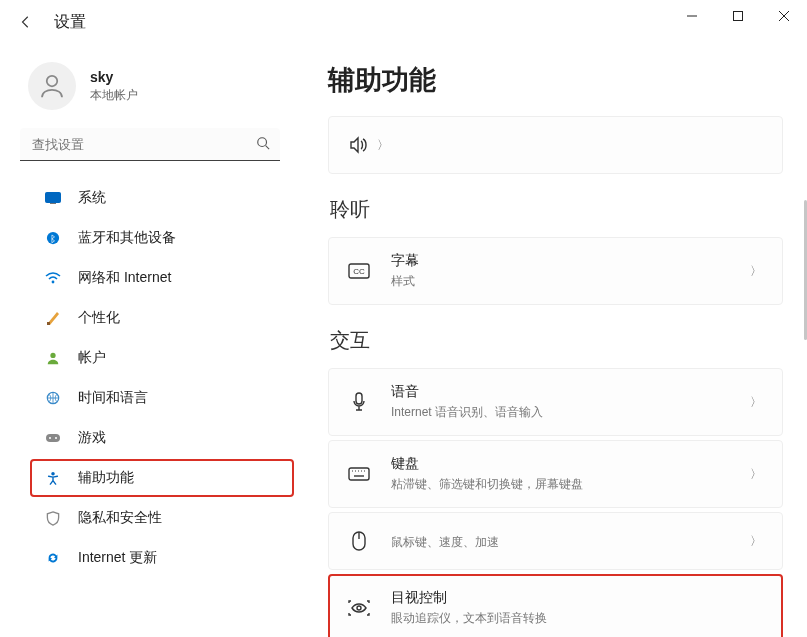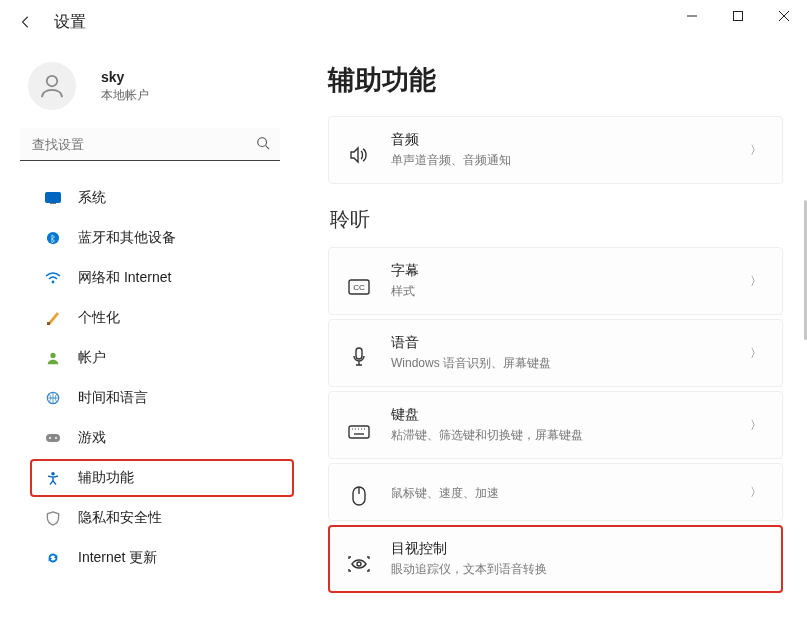--- a/index.html
+++ b/index.html
@@ -72,21 +72,21 @@
       height: 48px;
       border-radius: 50%;
       background: #f0f0f0;
       display: flex;
       align-items: center;
       justify-content: center;
       color: #777;
       flex-shrink: 0;
     }
     .user-text {
-      margin-left: 25px;
+      margin-left: 14px;
     }
     .user-name {
       font-size: 14px;
       font-weight: 600;
       color: #222;
     }
     .user-sub {
       font-size: 12px;
       color: #666;
       margin-top: 2px;
@@ -168,21 +168,21 @@
     }
     .card.highlighted {
       outline: 2px solid #d93025;
       outline-offset: -2px;
       border-color: transparent;
     }
     .card-icon {
       width: 28px;
       height: 28px;
       display: flex;
-      align-items: flex-end;
+      align-items: center;
       justify-content: center;
       color: #333;
       flex-shrink: 0;
       margin: 0 4px 0 2px;
     }
     .card-text {
       margin-left: 14px;
       flex: 1;
     }
     .card-title {
@@ -368,54 +368,51 @@
   <div class="main">
     <div class="page-title">辅助功能</div>
 
     <div class="card">
       <div class="card-icon">
           <svg width="20" height="18" viewBox="0 0 20 18">
             <path d="M2 6h3l4-4v14l-4-4H2z" fill="none" stroke="#333" stroke-width="1.4"></path>
             <path d="M12 5c2 1 2 7 0 8M14 3c4 2 4 10 0 12" stroke="#333" stroke-width="1.4" fill="none"></path>
           </svg>
         </div>
-      <div class="card-text">
-        <div class="card-title">音频</div>
-        <div class="card-sub">单声道音频、音频通知</div>
-      </div>
       <span class="chevron">〉</span>
     </div>
 
     <div class="section-title">聆听</div>
 
     <div class="card">
       <div class="card-icon">
           <svg width="22" height="16" viewBox="0 0 22 16">
             <rect x="1" y="1" width="20" height="14" rx="2" fill="none" stroke="#333" stroke-width="1.4"></rect>
             <text x="11" y="11" font-size="8" text-anchor="middle" fill="#333" font-family="sans-serif">CC</text>
           </svg>
         </div>
       <div class="card-text">
         <div class="card-title">字幕</div>
         <div class="card-sub">样式</div>
       </div>
       <span class="chevron">〉</span>
     </div>
 
+    <div class="section-title">交互</div>
 
     <div class="card">
       <div class="card-icon">
           <svg width="16" height="20" viewBox="0 0 16 20">
             <rect x="5" y="1" width="6" height="11" rx="3" fill="none" stroke="#333" stroke-width="1.4"></rect>
             <path d="M3 9a5 5 0 0 0 10 0M8 14v4M5 18h6" stroke="#333" stroke-width="1.4" fill="none"></path>
           </svg>
         </div>
       <div class="card-text">
         <div class="card-title">语音</div>
-        <div class="card-sub">Windows 语音识别、屏幕键盘</div>
+        <div class="card-sub">Internet 语音识别、语音输入</div>
       </div>
       <span class="chevron">〉</span>
     </div>
 
     <div class="card">
       <div class="card-icon">
           <svg width="22" height="14" viewBox="0 0 22 14">
             <rect x="1" y="1" width="20" height="12" rx="2" fill="none" stroke="#333" stroke-width="1.4"></rect>
             <line x1="4" y1="4" x2="5" y2="4" stroke="#333"></line>
             <line x1="7" y1="4" x2="8" y2="4" stroke="#333"></line>

